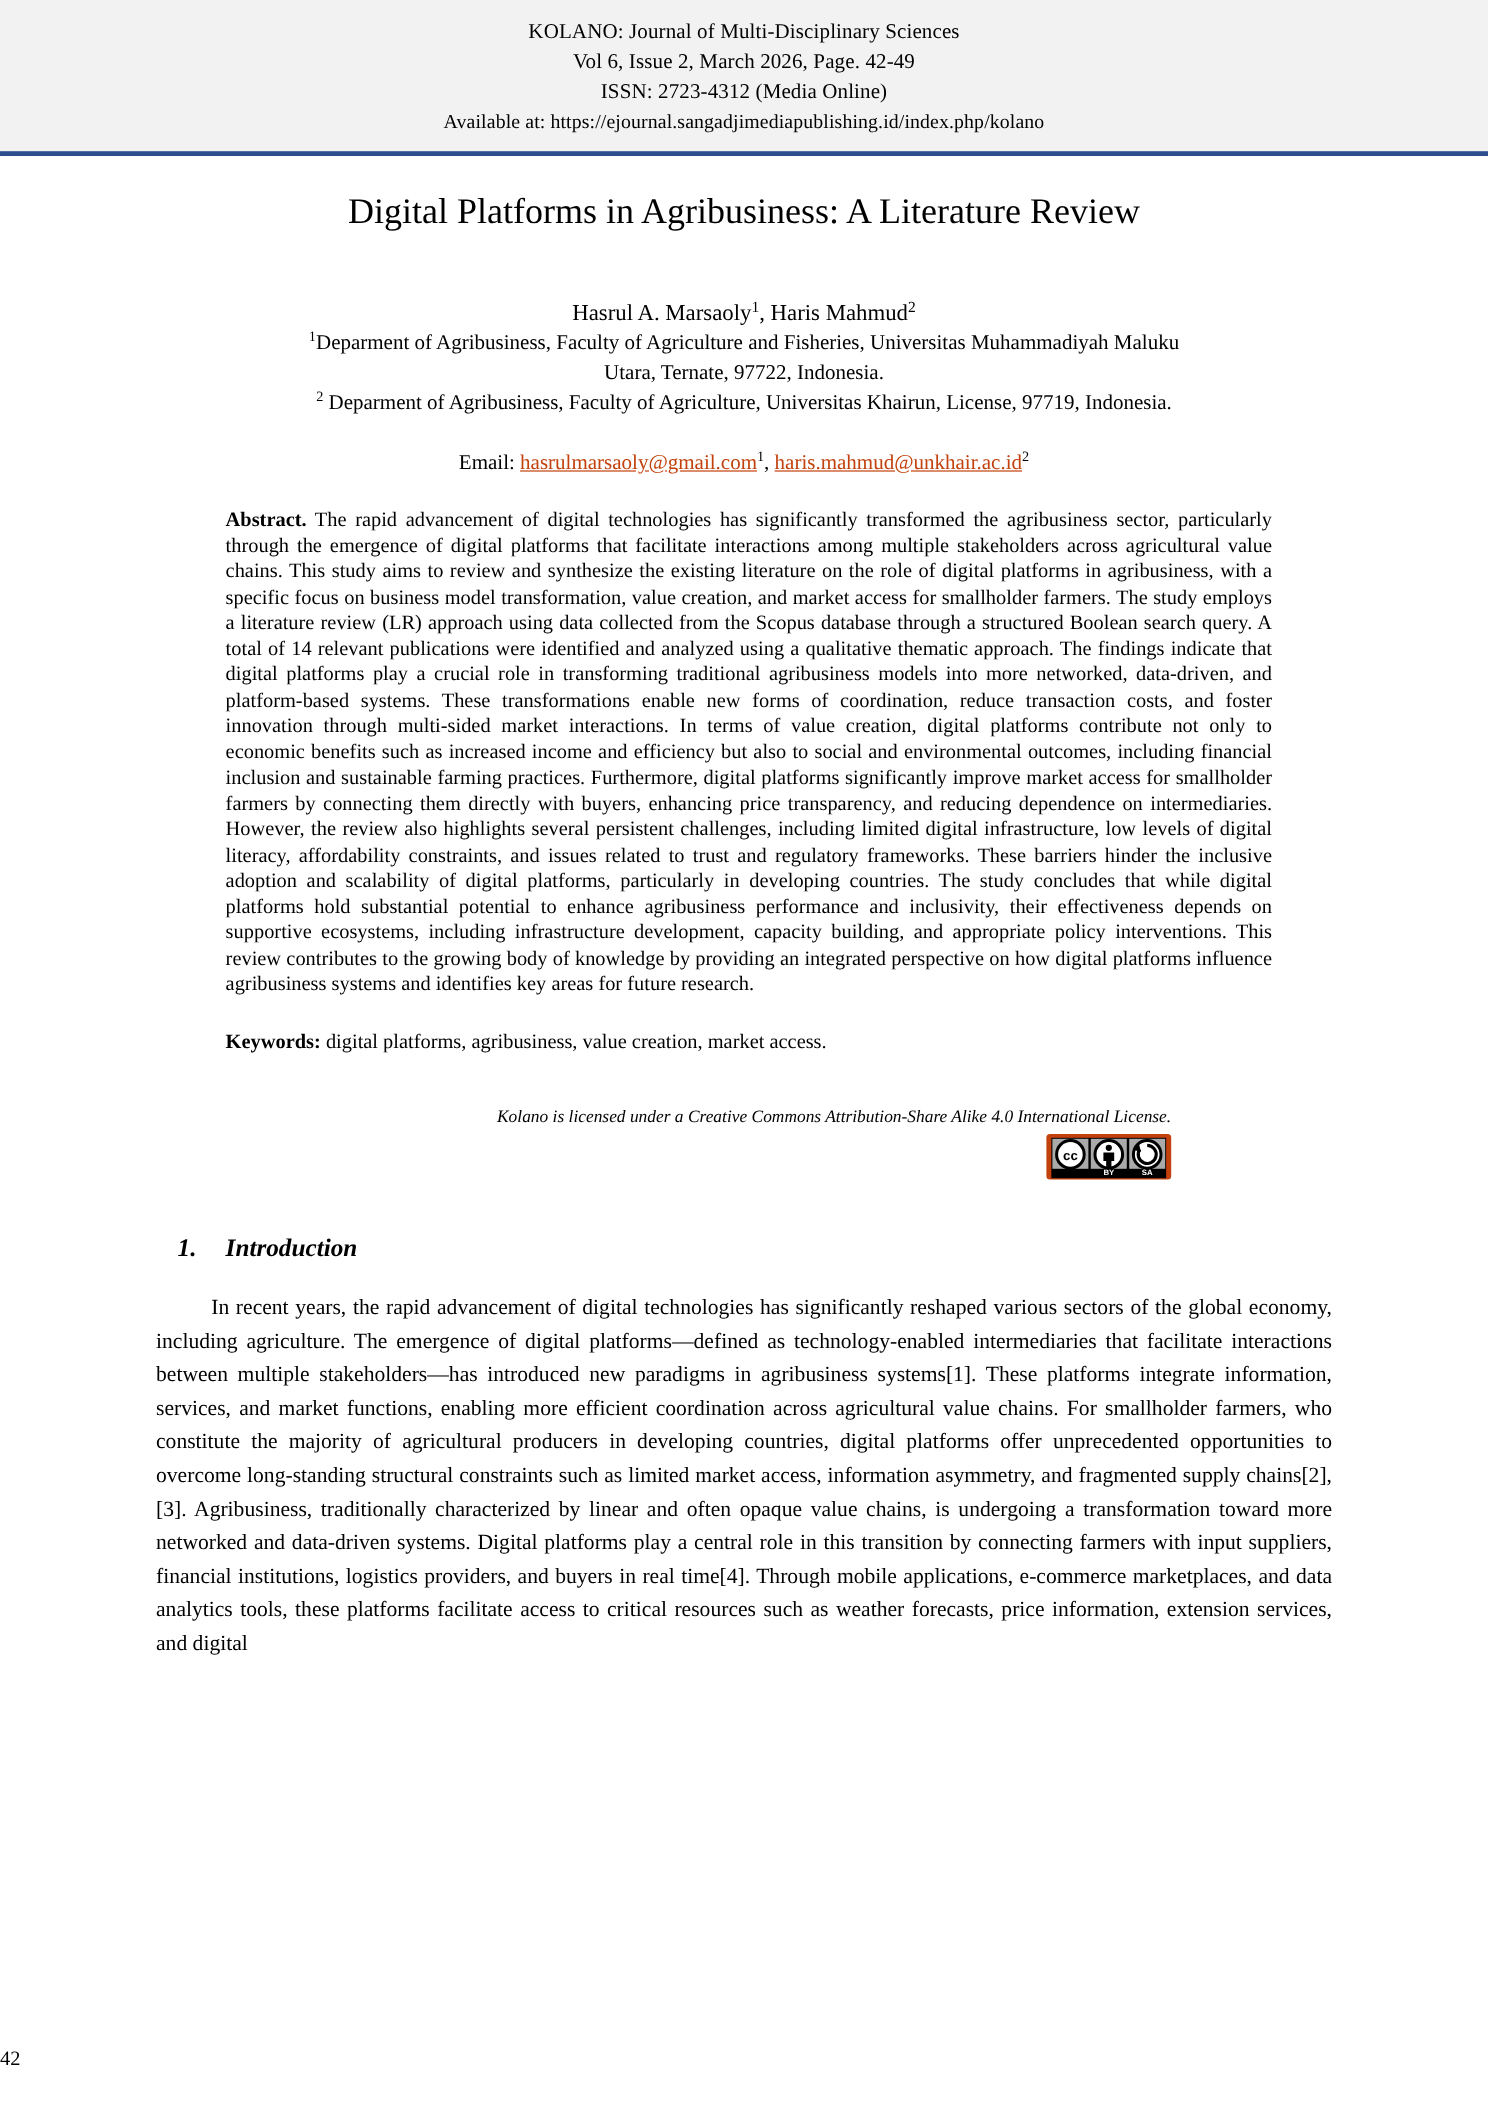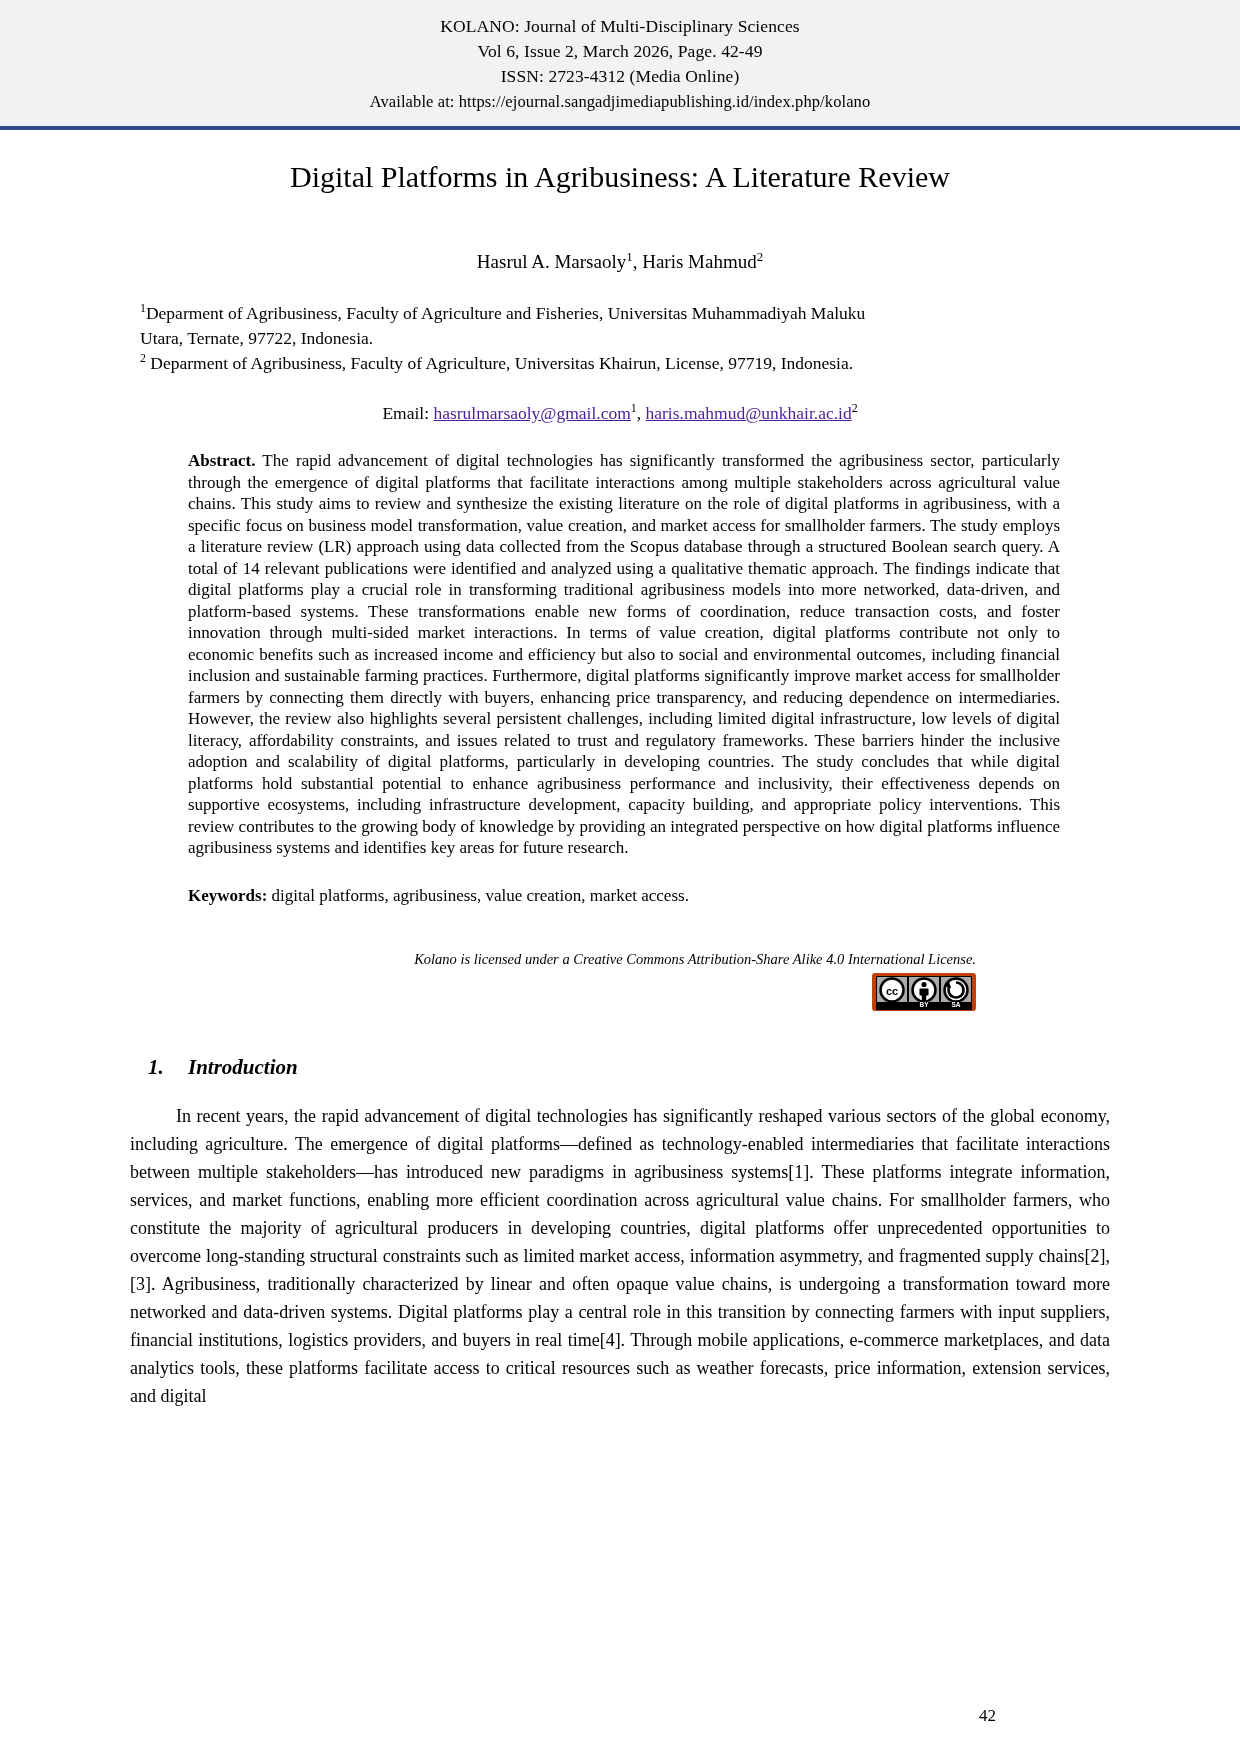--- a/index.html
+++ b/index.html
@@ -62,36 +62,36 @@
     font-size: 19px;
     margin-top: 55px;
   }
   sup {
     font-size: 0.68em;
     vertical-align: super;
     line-height: 0;
   }
 
   .affiliations {
+    text-align: center;
     font-size: 17.5px;
     line-height: 25px;
-    margin-top: 28px;
     padding: 0 140px;
   }
   .affil-line {
     display: block;
   }
 
   .email-line {
     text-align: center;
     font-size: 17.5px;
     margin-top: 27px;
   }
   .email-link {
-    color: #4c1d95;
+    color: #c2410c;
     text-decoration: underline;
   }
 
   
   .abstract-block {
     margin: 26px 180px 0 188px;
     font-size: 17px;
     line-height: 21.5px;
     text-align: justify;
   }
@@ -154,21 +154,21 @@
   .body-text .indent {
     display: inline-block;
     width: 46px;
   }
 
   .page-number {
     position: absolute;
     bottom: 28px;
     left: 0;
     width: 996px;
-    text-align: right;
+    text-align: left;
     font-size: 17px;
   }
 </style>
 </head>
 <body>
 
 <div class="journal-header">
   <div class="jh-line">KOLANO: Journal of Multi-Disciplinary Sciences</div>
   <div class="jh-line">Vol 6, Issue 2, March 2026, Page. 42-49</div>
   <div class="jh-line">ISSN: 2723-4312 (Media Online)</div>

